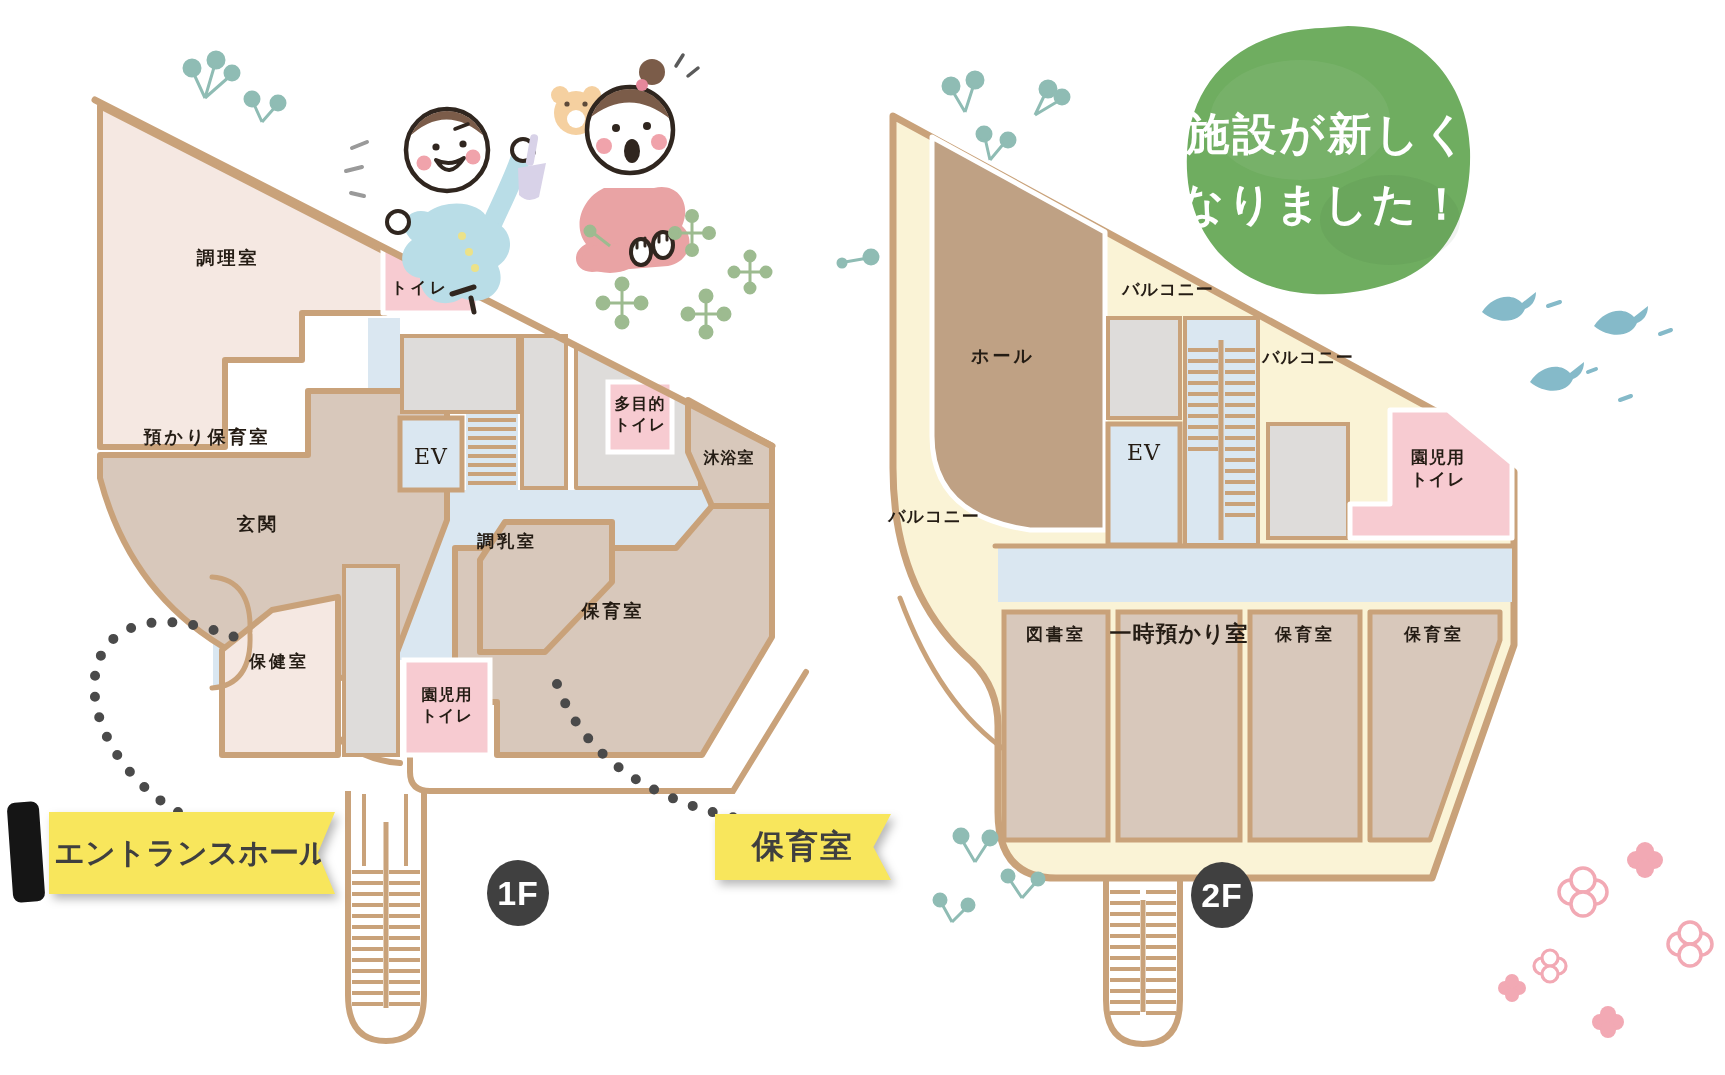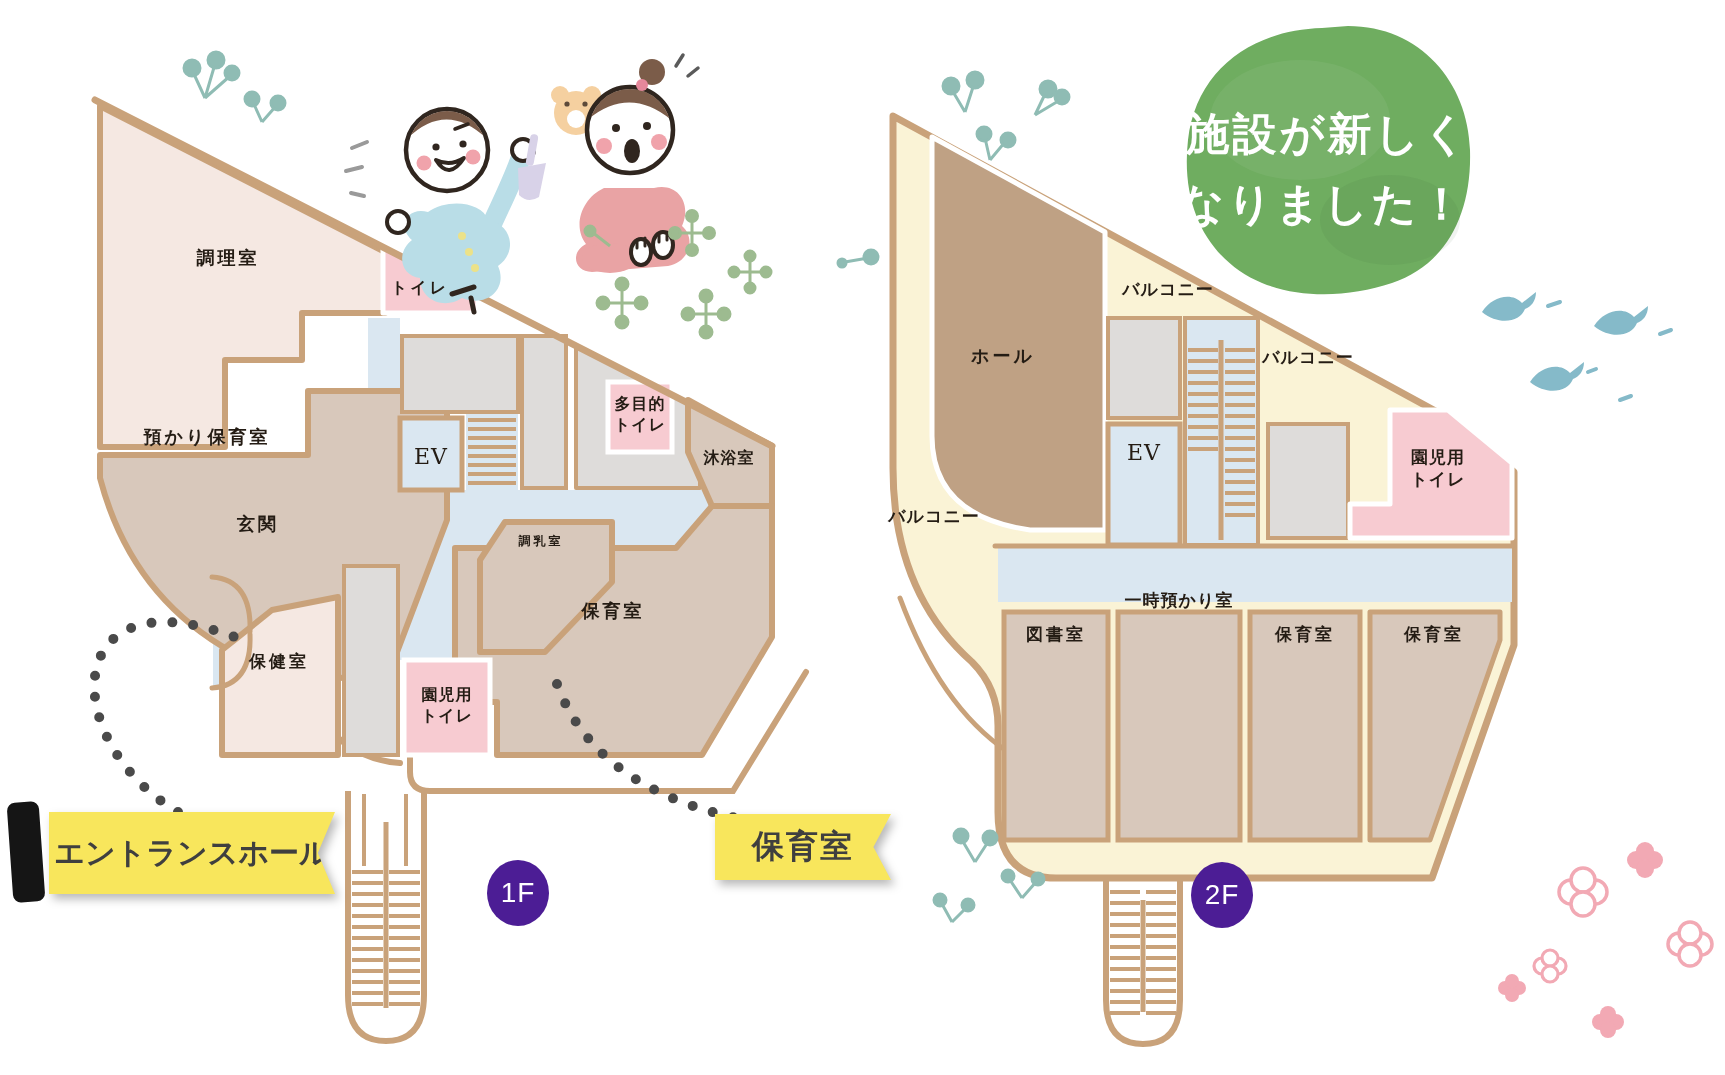--- a/index.html
+++ b/index.html
@@ -8,22 +8,22 @@
   svg.art{position:absolute;left:0;top:0;width:1725px;height:1075px;}
   .layer{position:absolute;left:0;top:0;width:1725px;height:1075px;pointer-events:none;}
   .lbl{position:absolute;transform:translate(-50%,-50%);
        font-family:"DejaVu Serif","Liberation Serif",serif;font-weight:700;
        color:#241c14;white-space:nowrap;letter-spacing:3px;font-size:18px;}
   .lbl.two{white-space:normal;text-align:center;line-height:1.3;letter-spacing:1px;}
   .lbl.ev{font-weight:400;font-size:22px;letter-spacing:1px;}
   .lbl.small{font-size:17px;letter-spacing:1px;}
   .lbl.tight{letter-spacing:1px;}
   .badge{position:absolute;transform:translate(-50%,-50%);width:62px;height:66px;border-radius:50%;
-         background:#4c1d95;color:#fff;display:flex;align-items:center;justify-content:center;
-         font-weight:400;font-size:28px;letter-spacing:1px;}
+         background:#404040;color:#fff;display:flex;align-items:center;justify-content:center;
+         font-weight:700;font-size:34px;letter-spacing:1px;}
   .banner-wrap{position:absolute;filter:drop-shadow(4px 5px 5px rgba(0,0,0,.28));padding-left:27px;}
   .banner{display:flex;align-items:center;justify-content:center;background:#f8e65c;
           font-weight:700;color:#3f3f3f;}
   #banner-entrance{width:286px;height:82px;font-size:30px;clip-path:polygon(0 0,100% 0,94% 50%,100% 100%,0 100%);}
   #banner-nursery{width:176px;height:66px;font-size:32px;letter-spacing:2px;clip-path:polygon(0 0,100% 0,90% 50%,100% 100%,0 100%);}
   .banner-fold{position:absolute;background:#151515;border-radius:8px;}
   .blob-text{position:absolute;transform:translate(-50%,-50%);color:#fff;font-weight:700;
              font-size:44px;letter-spacing:3px;white-space:nowrap;}
 </style>
 </head>
@@ -312,39 +312,39 @@
   <div class="lbl" style="left:228px;top:258px;">調理室</div>
   <div class="lbl" style="left:420px;top:288px;font-size:16px;">トイレ</div>
   <div class="lbl ev" style="left:431px;top:456px;">EV</div>
   <div class="lbl" style="left:207px;top:437px;">預かり保育室</div>
   <div class="lbl two" style="left:640px;top:415px;font-size:16px;">
     <span>多目的</span><br>
     <span>トイレ</span>
   </div>
   <div class="lbl tight" style="left:729px;top:431px;font-size:16px;margin-top:27px;">沐浴室</div>
   <div class="lbl" style="left:258px;top:524px;">玄関</div>
-  <div class="lbl" style="left:541px;top:541px;font-size:12px;">調乳室</div>
+  <div class="lbl" style="left:507px;top:541px;font-size:17px;">調乳室</div>
   <div class="lbl" style="left:613px;top:611px;">保育室</div>
   <div class="lbl" style="left:279px;top:661px;font-size:17px;">保健室</div>
   <div class="lbl two" style="left:447px;top:706px;font-size:16px;">
     <span>園児用</span><br>
     <span>トイレ</span>
   </div>
 
   <div class="lbl" style="left:1003px;top:356px;">ホール</div>
   <div class="lbl small" style="left:1168px;top:289px;">バルコニー</div>
   <div class="lbl small" style="left:1308px;top:357px;">バルコニー</div>
   <div class="lbl small" style="left:934px;top:516px;">バルコニー</div>
   <div class="lbl ev" style="left:1144px;top:452px;">EV</div>
   <div class="lbl two" style="left:1438px;top:468px;font-size:17px;">
     <span>園児用</span><br>
     <span>トイレ</span>
   </div>
   <div class="lbl" style="left:1056px;top:634px;font-size:17px;">図書室</div>
-  <div class="lbl tight" style="left:1179px;top:600px;font-size:17px;">一時預かり室</div>
+  <div class="lbl tight" style="left:1179px;top:634px;font-size:22px;">一時預かり室</div>
   <div class="lbl" style="left:1305px;top:634px;font-size:17px;">保育室</div>
   <div class="lbl" style="left:1434px;top:634px;font-size:17px;">保育室</div>
 
   <div class="blob-text" style="left:1323px;top:204px;">なりました！</div>
   <div class="blob-text" style="left:1328px;top:134px;">施設が新しく</div>
 
   <div class="badge" style="left:518px;top:893px;">1F</div>
   <div class="badge" style="left:1222px;top:895px;">2F</div>
 
   <div class="banner-fold" style="left:10px;top:802px;width:32px;height:100px;transform:rotate(-4deg);"></div>

